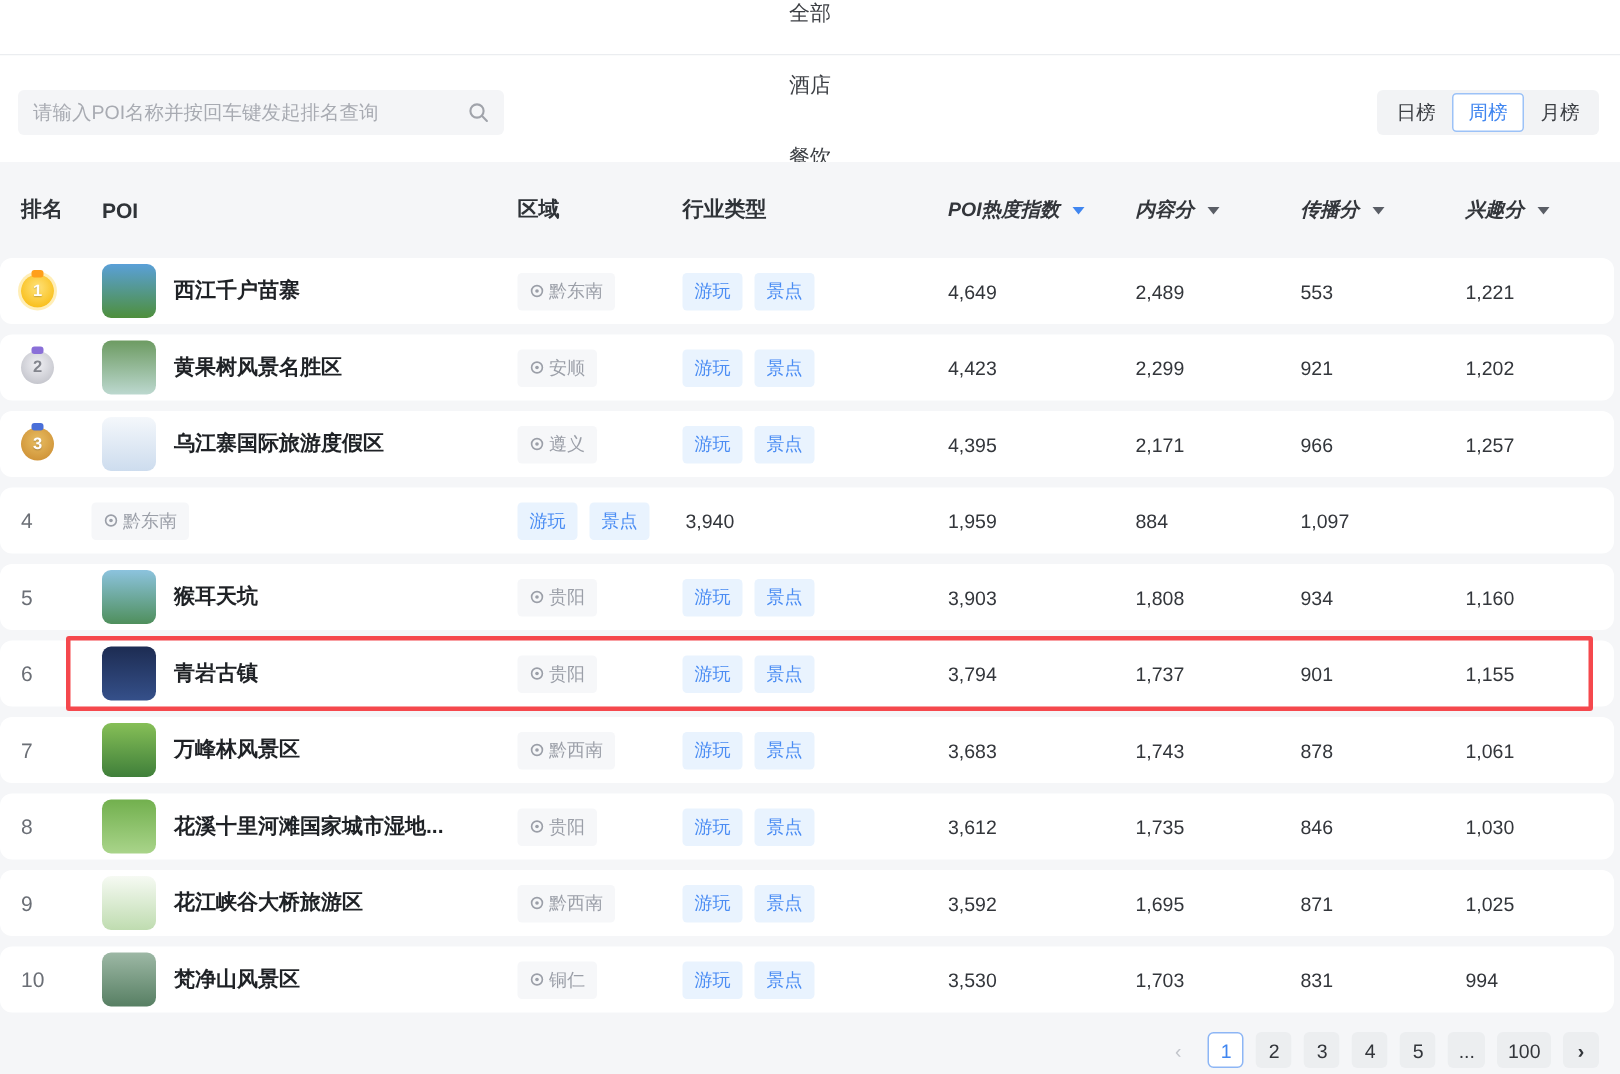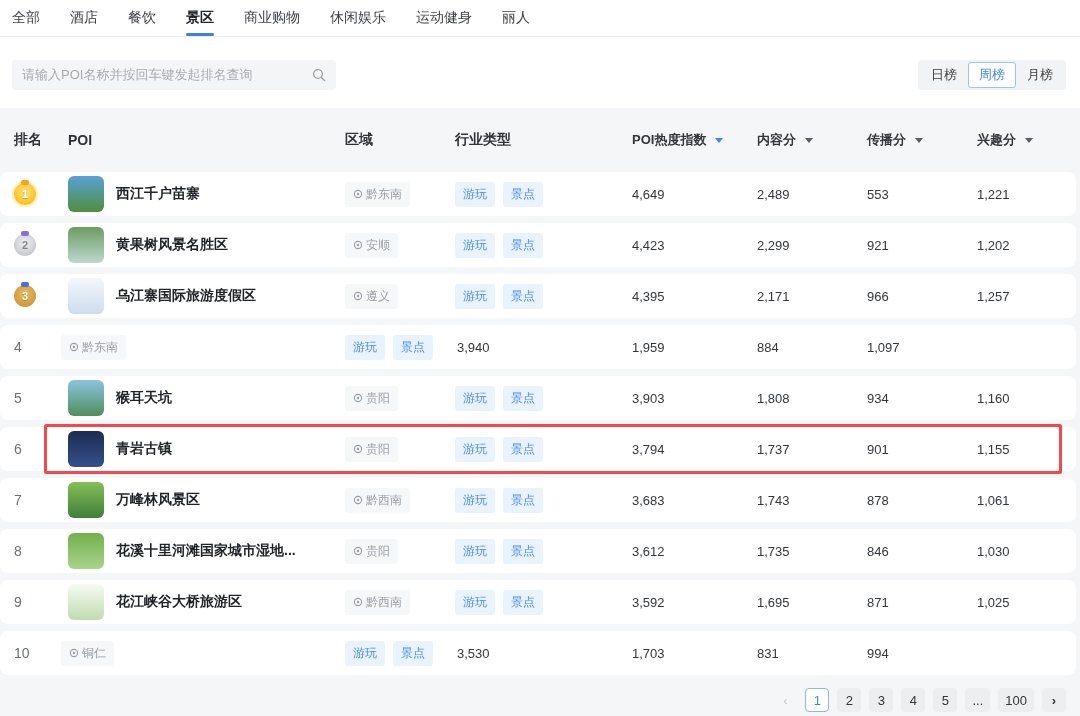--- a/index.html
+++ b/index.html
@@ -3,21 +3,21 @@
 <meta charset="utf-8">
 <style>
   * { box-sizing: border-box; margin: 0; padding: 0; }
   html,body { width:1080px; height:716px; }
   body {
     font-family: "Liberation Sans", "DejaVu Sans", sans-serif;
     background:#fff; color:#333; overflow:hidden; position:relative;
   }
   
   .topnav { display:flex; align-items:center; gap:30px; padding:0 12px; height:37px;
-            border-bottom:1px solid #ebedf0; background:#fff; }
+            border-bottom:1px solid #ebedf0; background:#fff;flex-direction:column; }
   .topnav .tab { font-size:14px; color:#3c3f44; cursor:pointer; position:relative; height:100%;
                  display:flex; align-items:center; white-space:nowrap; }
   .topnav .tab.active { color:#23262b; font-weight:700;text-align:center; }
   .topnav .tab.active::after { content:""; position:absolute; left:0; right:0; bottom:0;
                  height:3px; background:#3c7ef0; border-radius:2px; }
   
   .toolbar { display:flex; justify-content:space-between; align-items:center;
              padding:22px 14px 18px 12px; background:#fff; height:71px; }
   .searchbox { width:324px; height:30px; background:#f4f5f7; border-radius:4px;
                display:flex; align-items:center; padding:0 10px; }
@@ -34,21 +34,21 @@
   
   .main { background:#f5f6f8; height:608px; position:relative; }
   .grid { display:grid; grid-template-columns:56px 284px 110px 175px 125px 110px 110px 106px; }
   .thead { height:64px; align-items:center; font-size:14px; font-weight:700; color:#2f3338; }
   .cell { display:flex; align-items:center; }
   .c-rank { padding-left:14px; }
   .c-poi  { padding-left:12px; gap:12px; }
   .c-region { padding-left:5px; }
   .c-industry { padding-left:5px; gap:8px; }
   .c-num  { padding-left:7px; font-size:13px; color:#33363b; }
-  .hcell { gap:5px; }
+  .hcell { gap:5px;font-style:italic; }
   .caret { width:0; height:0; border-left:4px solid transparent; border-right:4px solid transparent;
            border-top:5px solid #5a5e66; display:inline-block; margin-left:4px; }
   .caret.active { border-top-color:#4086f0; }
   
   .row { background:#fff; border-radius:8px; height:44px; margin:0 4px 7px 0;
          align-items:center; position:relative; }
   .row.highlighted::after { content:""; position:absolute; left:44px; right:14px; top:-3px; bottom:-3px;
          border:3px solid #f5484d; border-radius:2px; pointer-events:none; z-index:5; }
   .rank-num { font-size:14px; color:#6b6f76; }
   .medal { width:22px; height:22px; border-radius:50%; display:flex; align-items:center; justify-content:center;
@@ -382,20 +382,24 @@
     <div class="cell c-num v-heat">3,592</div>
     <div class="cell c-num v-content">1,695</div>
     <div class="cell c-num v-spread">871</div>
     <div class="cell c-num v-interest">1,025</div>
   </div>
       <div class="grid row">
     <div class="cell c-rank">
 
       <span class="rank-num">10</span>
     </div>
+    <div class="cell c-poi">
+      <span class="thumb" style="background: linear-gradient(rgb(157, 184, 165), rgb(87, 127, 99));"></span>
+      <span class="poi-name">梵净山风景区</span>
+    </div>
     <div class="cell c-region">
       <span class="region-pill">
         <svg width="10" height="10" viewBox="0 0 10 10">
           <circle cx="5" cy="5" r="3.6" fill="none" stroke="#9b9fa8" stroke-width="1.1"></circle>
           <circle cx="5" cy="5" r="1.2" fill="#9b9fa8"></circle>
         </svg>
         <span class="region-text">铜仁</span>
       </span>
     </div>
     <div class="cell c-industry">

